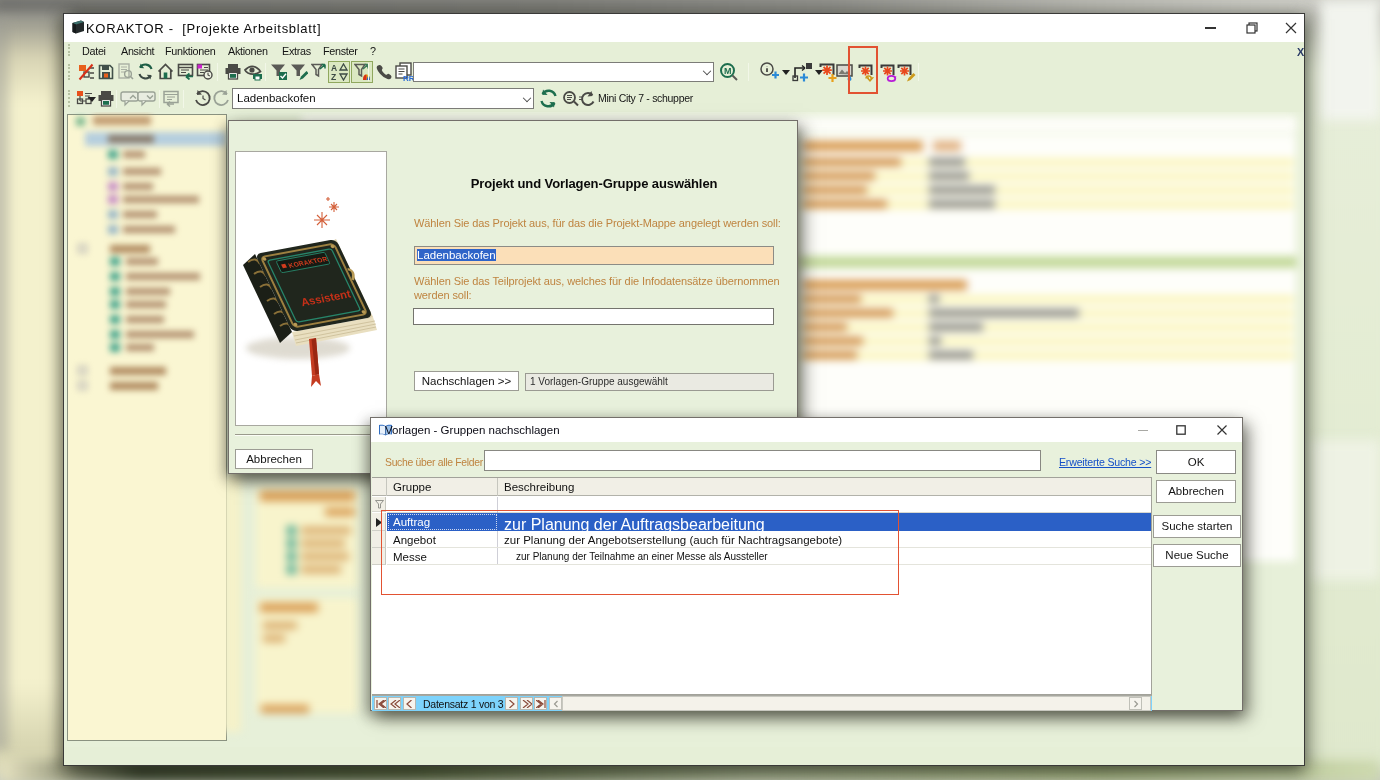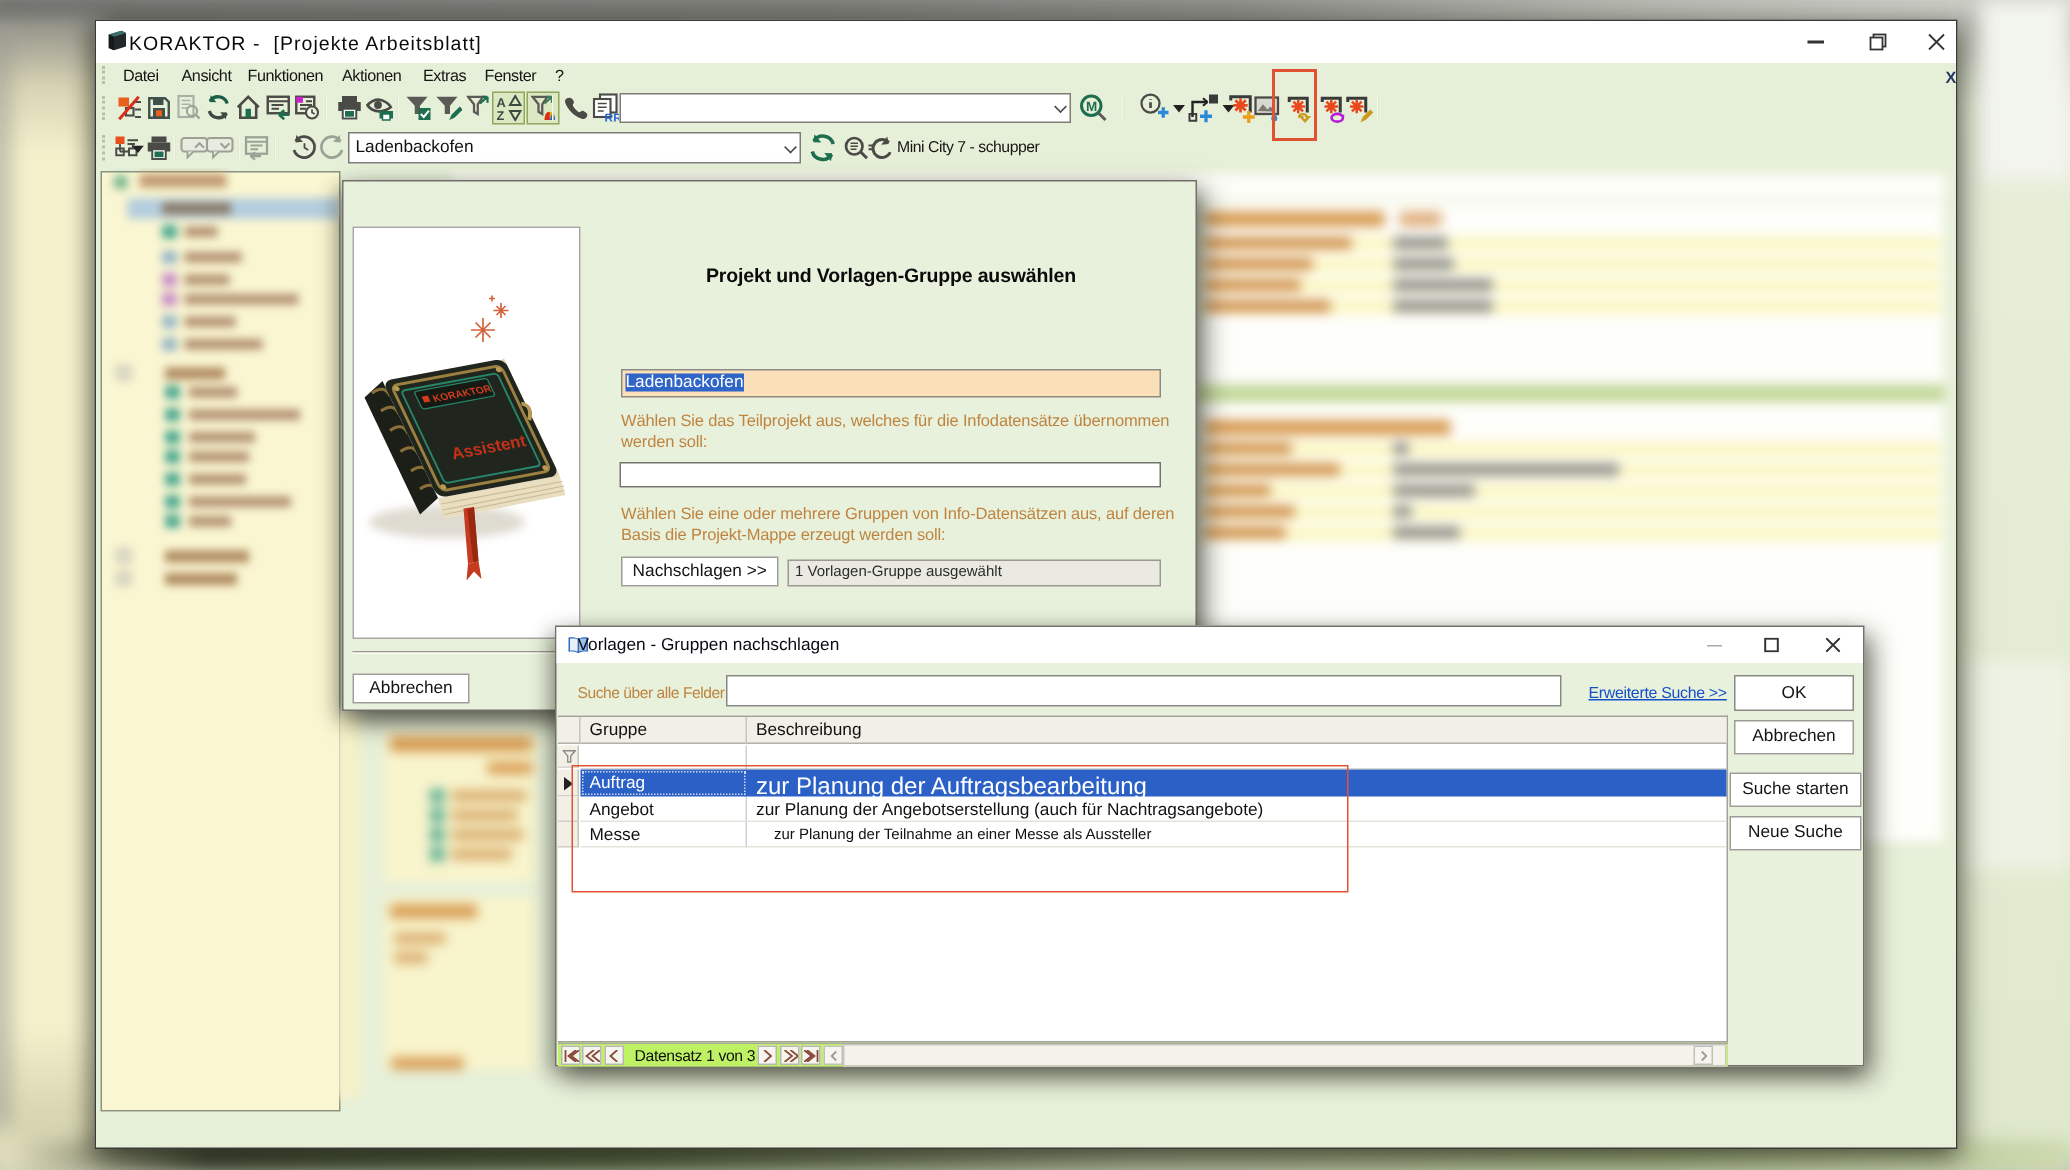--- a/index.html
+++ b/index.html
@@ -480,24 +480,24 @@
         <text x="26" y="72" font-size="13.5" font-weight="bold" font-style="italic" fill="#c43018" font-family="Liberation Sans">Assistent</text>
         <path d="M97 38 q8 3 0 14" fill="none" stroke="#b89a55" stroke-width="3"></path>
       </g>
 
       <path d="M73 187 L80 186 L83 222 L76 224 Z" fill="#c43b20"></path>
       <path d="M76 224 L83 222 L85 234 L80 229 L75 235 Z" fill="#c43b20"></path>
       <path d="M80 186 L83 222 L79.5 223 L75.5 187.5 Z" fill="#9a2712"></path>
     </svg>
   </div>
   <div class="abs" style="left:185px;top:55px;width:360px;text-align:center;font-weight:bold;font-size:13px;color:#0a0a0a;letter-spacing:-0.1px">Projekt und Vorlagen-Gruppe auswählen</div>
+  <div class="olabel" style="left:185px;top:95px;white-space:nowrap">Wählen Sie das Projekt aus, für das die Projekt-Mappe angelegt werden soll:</div>
   <div class="abs" style="left:185px;top:125px;width:360px;height:19px;background:#fbdfb8;border:1px solid #8c8c86;font-size:11.5px;padding:2px 0 0 2px"><span style="background:#2f64c8;color:#fff">Ladenbackofen</span></div>
   <div class="olabel" style="left:185px;top:153px;width:372px">Wählen Sie das Teilprojekt aus, welches für die Infodatensätze übernommen werden soll:</div>
   <div class="abs" style="left:184px;top:187px;width:361px;height:17px;background:#fff;border:1px solid #74746e"></div>
-  <div class="olabel" style="left:185px;top:215px;width:376px">Wählen Sie eine oder mehrere Gruppen von Info-Datensätzen aus, auf deren Basis die Projekt-Mappe erzeugt werden soll:</div>
   <div class="btn" style="left:185px;top:250px;width:105px;height:20px;padding-top:3px">Nachschlagen &gt;&gt;</div>
   <div class="abs" style="left:296px;top:252px;width:249px;height:18px;background:#eaeae2;border:1px solid #9a9a92;font-size:10px;color:#2c2c2c;padding:2px 0 0 4px">1 Vorlagen-Gruppe ausgewählt</div>
   <div class="abs" style="left:6px;top:313px;width:562px;height:2px;border-top:1px solid #9a9a8c;border-bottom:1px solid #fbfdf6"></div>
   <div class="btn" style="left:6px;top:328px;width:78px;height:20px;padding-top:3px">Abbrechen</div>
 </div>
 
 <div class="dlg" id="dlg2" style="left:370px;top:417px;width:873px;height:294px;z-index:20">
   <div class="dlgtitle">
     <svg class="abs" style="left:7px;top:6px" width="15" height="13" viewBox="0 0 15 13">
         <path d="M7.5 2 C6 .8 3.5 .5 1 1 L1 10.5 C3.5 10 6 10.3 7.5 11.5 C9 10.3 11.5 10 14 10.5 L14 1 C11.5 .5 9 .8 7.5 2 Z" fill="#2f6cc0"></path>
@@ -550,21 +550,21 @@
     <div class="abs" style="left:21px;top:56px;font-size:11.5px">Angebot</div>
     <div class="abs" style="left:132px;top:56px;font-size:11.5px">zur Planung der Angebotserstellung (auch für Nachtragsangebote)</div>
     <div class="abs" style="left:15px;top:69px;width:764px;height:1px;background:#e4e4dc"></div>
 
     <div class="abs" style="left:0;top:70px;width:14px;height:17px;background:#f1efe6;border-right:1px solid #c6c6be;border-bottom:1px solid #d0d0c8"></div>
     <div class="abs" style="left:21px;top:73px;font-size:11.5px">Messe</div>
     <div class="abs" style="left:144px;top:73px;font-size:10px">zur Planung der Teilnahme an einer Messe als Aussteller</div>
     <div class="abs" style="left:15px;top:86px;width:764px;height:1px;background:#e4e4dc"></div>
   </div>
 
-  <div class="abs" id="nav" style="left:1px;top:277px;width:780px;height:16px;background:#bef264;border-top:1px solid #a8a8a0;font-size:10.5px">
+  <div class="abs" id="nav" style="left:1px;top:277px;width:780px;height:16px;background:#7dd3fc;border-top:1px solid #a8a8a0;font-size:10.5px">
     <div class="navb" style="left:2px">
         <svg width="10" height="8" viewBox="0 0 10 8">
           <path d="M1 0 V8 M8 0 L3 4 L8 8 M10 0 L5 4 L10 8" stroke="#8a4a3a" stroke-width="1.2" fill="none"></path>
         </svg>
       </div>
     <div class="navb" style="left:16px">
         <svg width="10" height="8" viewBox="0 0 10 8">
           <path d="M6 0 L1 4 L6 8 M10 0 L5 4 L10 8" stroke="#8a4a3a" stroke-width="1.2" fill="none"></path>
         </svg>
       </div>

